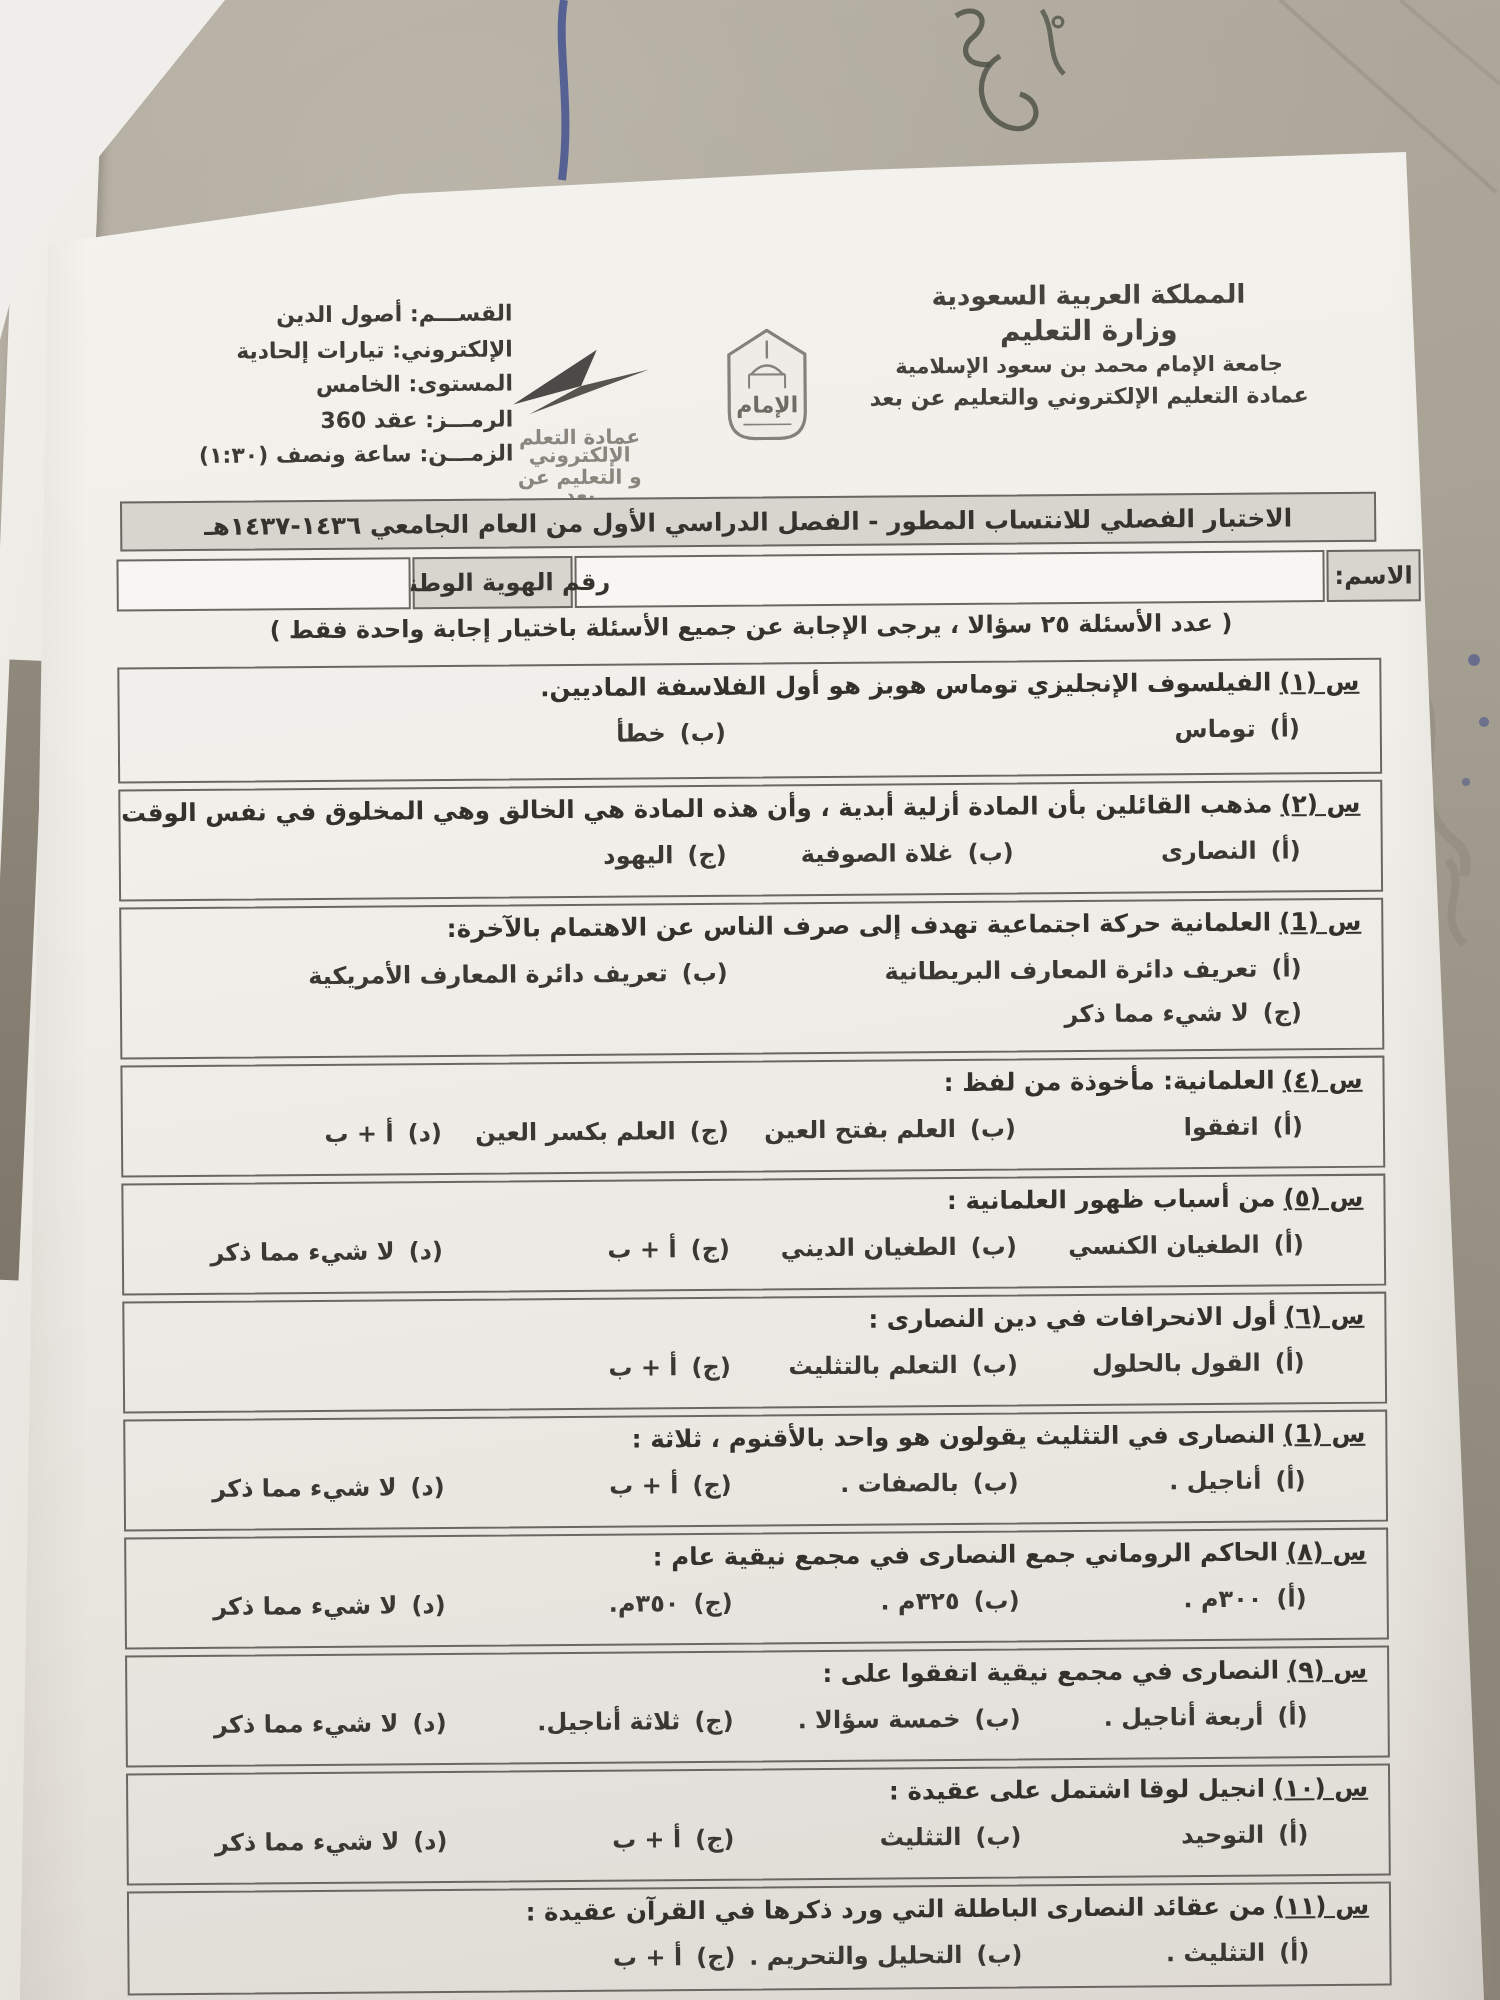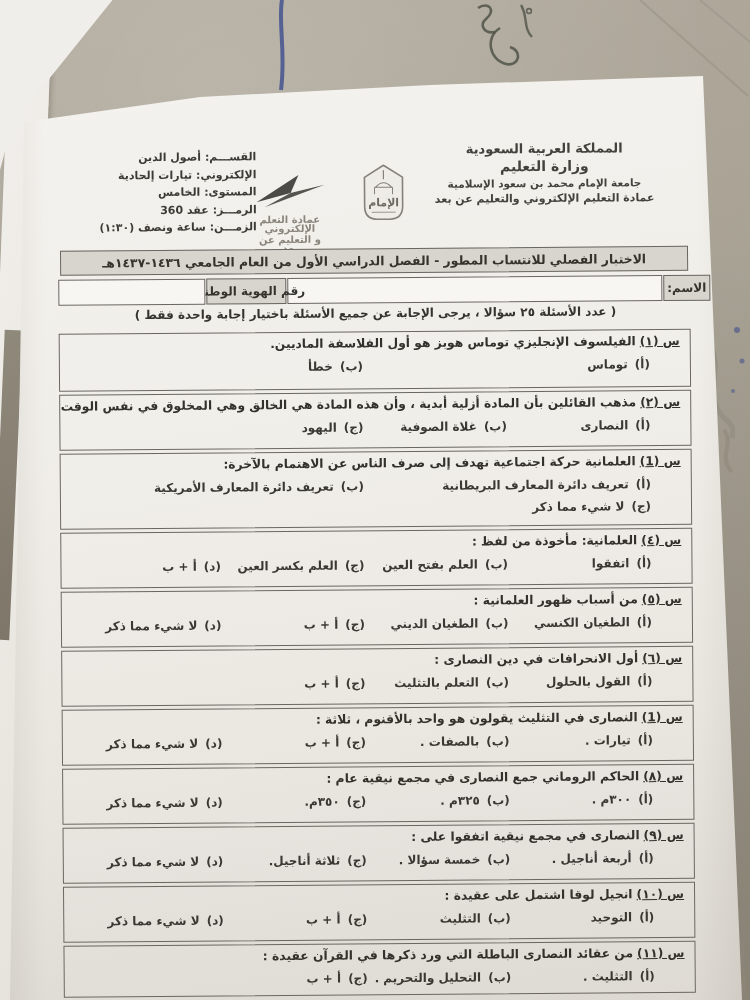--- a/index.html
+++ b/index.html
@@ -330,21 +330,21 @@
   </div>
 
   <div class="qbox" data-qi="7">
     <div class="q-line">
       <span class="qnum">س (1)</span><span class="qtext">النصارى في التثليث يقولون هو واحد بالأقنوم ، ثلاثة :</span>
     </div>
     <div class="opt-rows">
             <div class="opt-row cols-4">
   <div class="opt">
     <span class="opt-key">(أ)</span>
-    <span class="opt-text">تيارات .</span>
+    <span class="opt-text">أناجيل .</span>
   </div>
 
   <div class="opt">
     <span class="opt-key">(ب)</span>
     <span class="opt-text">بالصفات .</span>
   </div>
 
   <div class="opt">
     <span class="opt-key">(ج)</span>
     <span class="opt-text">أ + ب</span>

